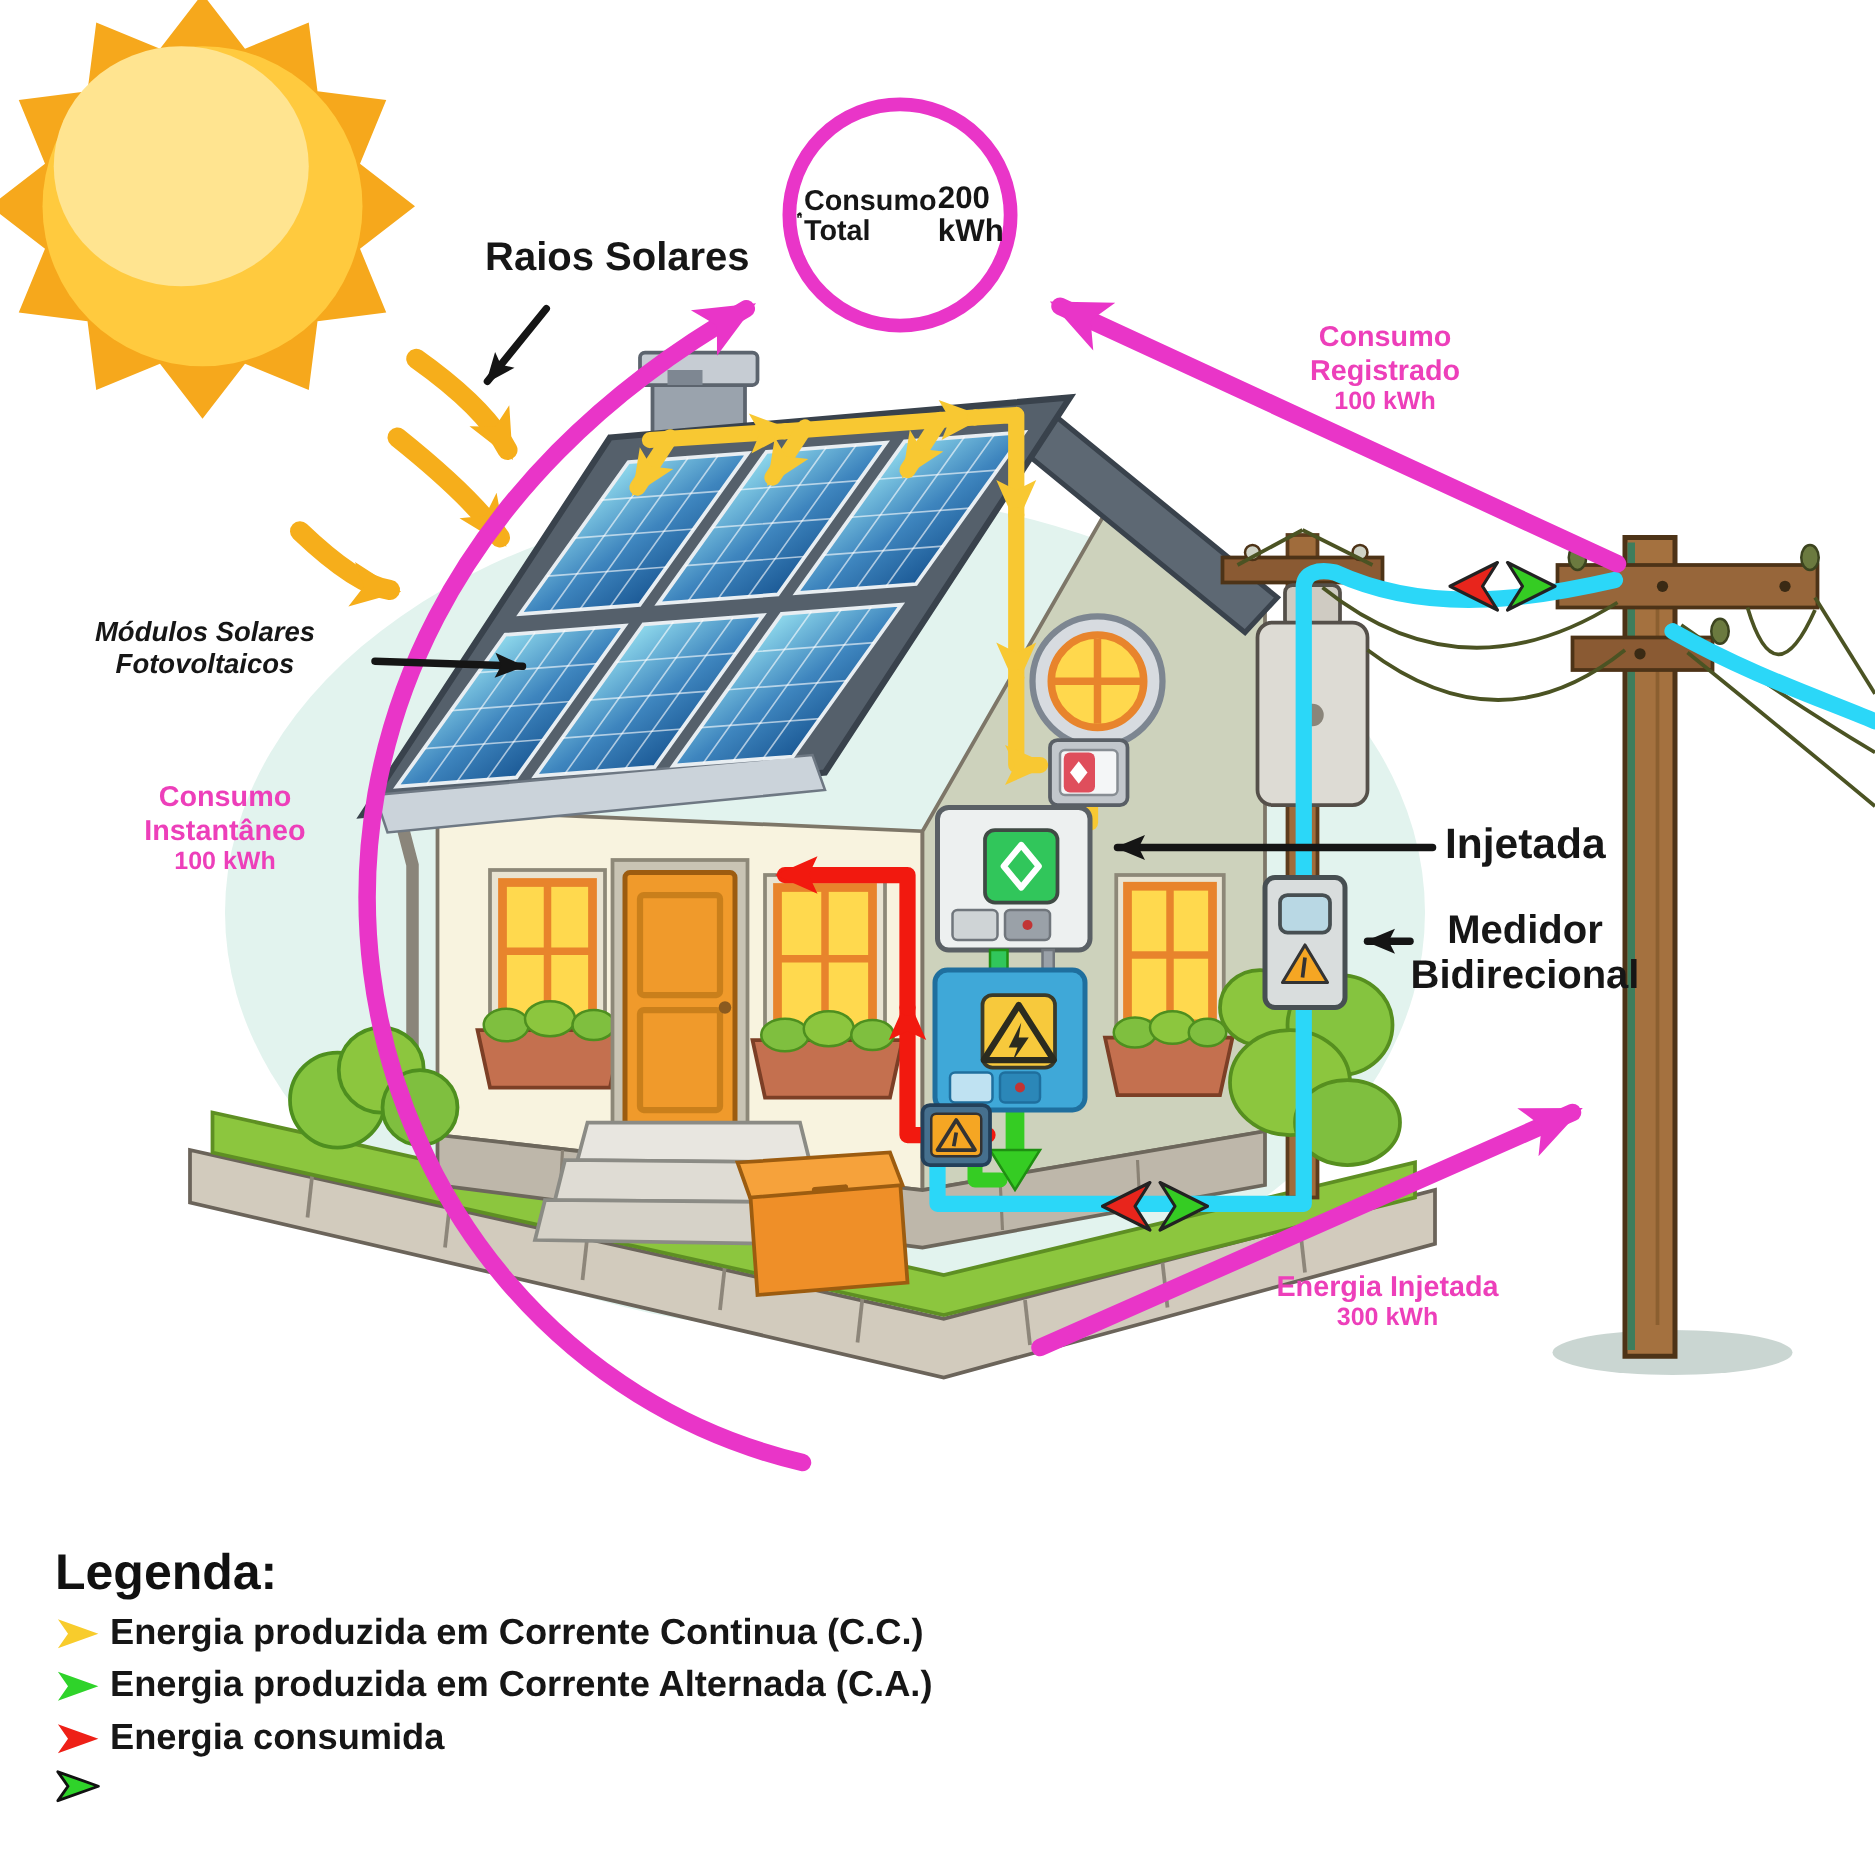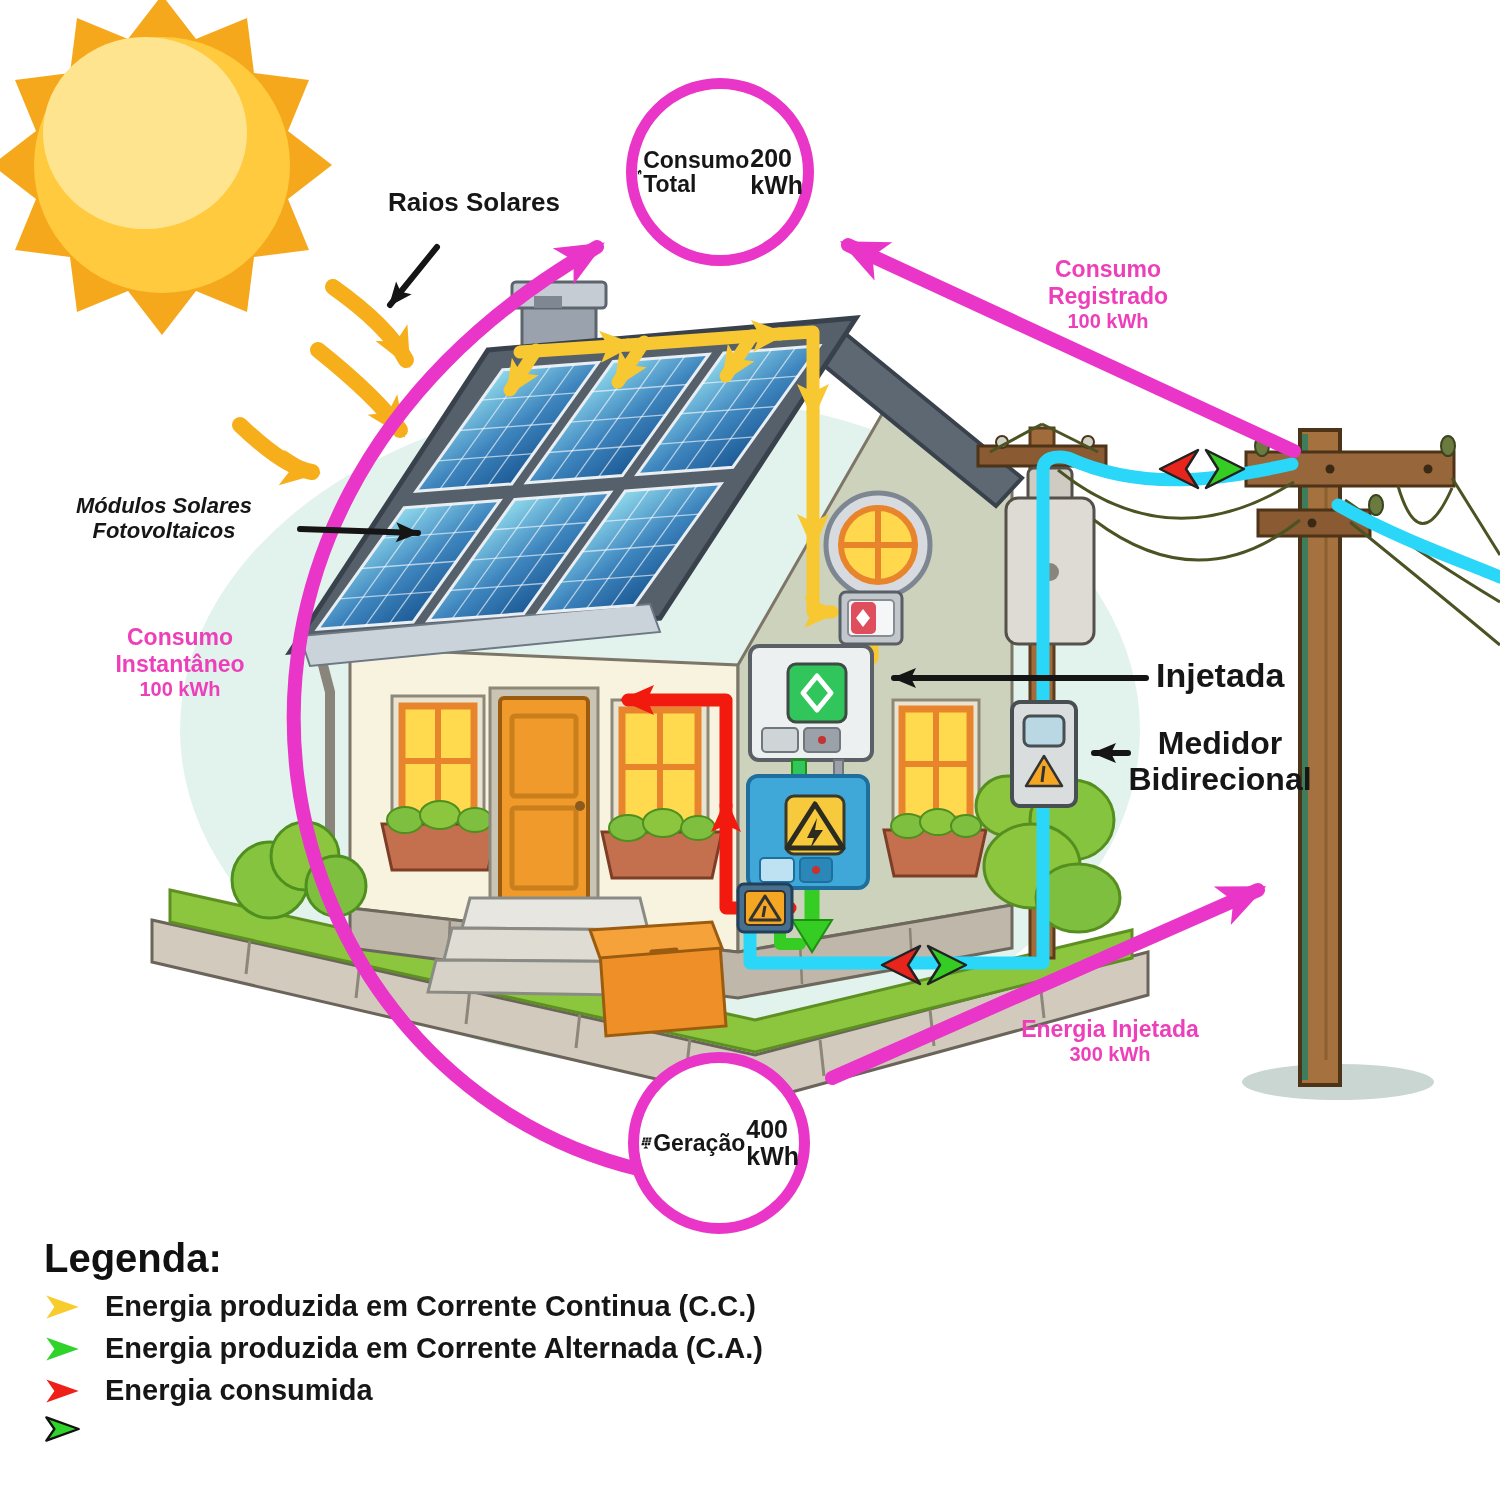--- a/index.html
+++ b/index.html
@@ -1,40 +1,40 @@
 <!DOCTYPE html>
 <html><head>
 <meta charset="utf-8">
 <style>
   html,body{margin:0;padding:0;background:#fff;}
   .stage{position:relative;width:1500px;height:1500px;background:#fff;overflow:hidden;
          font-family:"Liberation Sans",sans-serif;}
   .scene{position:absolute;left:0;top:0;}
   .label{position:absolute;color:#161616;font-weight:700;white-space:pre-line;
          text-align:center;line-height:1.12;}
-  .lbl-raios{left:388px;top:188px;font-size:26px;white-space:nowrap;}
+  .lbl-raios{left:388px;top:188px;font-size:32px;white-space:nowrap;}
   .lbl-modulos{left:28px;top:494px;width:272px;font-size:22px;font-style:italic;}
   .lbl-inversor{left:1156px;top:656px;font-size:34px;white-space:nowrap;}
   .lbl-medidor{left:1120px;top:726px;width:200px;font-size:32px;}
   .flowlabel{position:absolute;text-align:center;color:#ED3FBA;line-height:1.18;}
   .flowlabel .ft{display:block;font-size:23px;font-weight:700;white-space:pre-line;}
   .flowlabel .fv{display:block;font-size:20px;font-weight:800;}
   .fl-ci{left:82px;top:624px;width:196px;}
   .fl-cr{left:1028px;top:256px;width:160px;}
   .fl-ei{left:1000px;top:1016px;width:220px;}
   .badge{position:absolute;background:#fff;border:11px solid #E935C8;border-radius:50%;
          box-sizing:border-box;display:flex;flex-direction:row;align-items:center;
          justify-content:center;gap:1px;}
   .badge-top{left:626px;top:78px;width:188px;height:188px;}
   .badge-bottom{left:628px;top:1052px;width:182px;height:182px;}
   .badge .blabel{font-size:23px;font-weight:700;color:#161616;line-height:1.05;}
   .badge .bvalue{font-size:25px;font-weight:800;color:#161616;line-height:1.1;}
   .legend{position:absolute;left:44px;top:1236px;}
   .legend-title{font-size:40px;font-weight:800;color:#111;}
-  .legend-item{display:flex;align-items:center;gap:24px;margin-top:9px;}
+  .legend-item{display:flex;align-items:center;gap:7px;margin-top:9px;}
   .legend-item svg{width:37px;height:26px;flex:0 0 auto;}
   .lmark.outlined polygon{stroke:#111;stroke-width:2;stroke-linejoin:round;}
   .ltext{font-size:29px;font-weight:600;color:#161616;white-space:nowrap;}
 </style>
 </head>
 <body>
 
 <div class="stage">
 
 <svg class="scene" width="1500" height="1500" viewBox="0 0 1500 1500">
@@ -363,39 +363,20 @@
 
 <div class="badge badge-top">
   <svg width="46" height="42" viewBox="0 0 48 44">
     <path d="M24,2 L30,7 V3 H37 V13 L46,21 H40 V42 H8 V21 H2 Z" fill="#161616"></path>
     <rect x="19" y="27" width="10" height="15" fill="#fff"></rect>
   </svg>
   <div class="blabel">Consumo Total</div>
   <div class="bvalue">200 kWh</div>
 </div>
 
-<div class="badge badge-bottom">
-  <svg width="46" height="42" viewBox="0 0 48 44">
-    <g transform="translate(8,0) skewX(-14)" fill="#161616">
-      <rect x="8" y="2" width="9" height="8" rx="1"></rect>
-          <rect x="19" y="2" width="9" height="8" rx="1"></rect>
-          <rect x="30" y="2" width="9" height="8" rx="1"></rect>
-      <rect x="8" y="12" width="9" height="8" rx="1"></rect>
-          <rect x="19" y="12" width="9" height="8" rx="1"></rect>
-          <rect x="30" y="12" width="9" height="8" rx="1"></rect>
-      <rect x="8" y="22" width="9" height="8" rx="1"></rect>
-          <rect x="19" y="22" width="9" height="8" rx="1"></rect>
-          <rect x="30" y="22" width="9" height="8" rx="1"></rect>
-    </g>
-    <rect x="23" y="31" width="4" height="8" fill="#161616"></rect>
-    <polygon points="16,42 34,42 29,37 21,37" fill="#161616"></polygon>
-  </svg>
-  <div class="blabel">Geração</div>
-  <div class="bvalue">400 kWh</div>
-</div>
 
 <div class="legend">
   <div class="legend-title">Legenda:</div>
   <div class="legend-item">
     <svg class="lmark" viewBox="0 0 32 22">
       <polygon points="2,1 30,11 2,21 9,11" fill="#F8CC2C"></polygon>
         </svg>
     <span class="ltext">Energia produzida em Corrente Continua (C.C.)</span>
   </div>
   <div class="legend-item">

